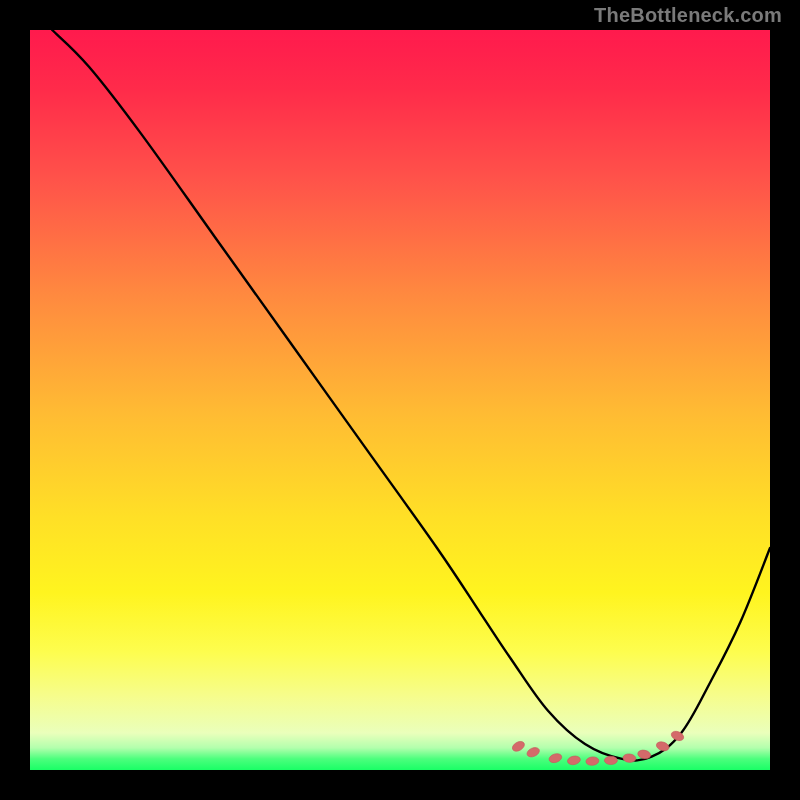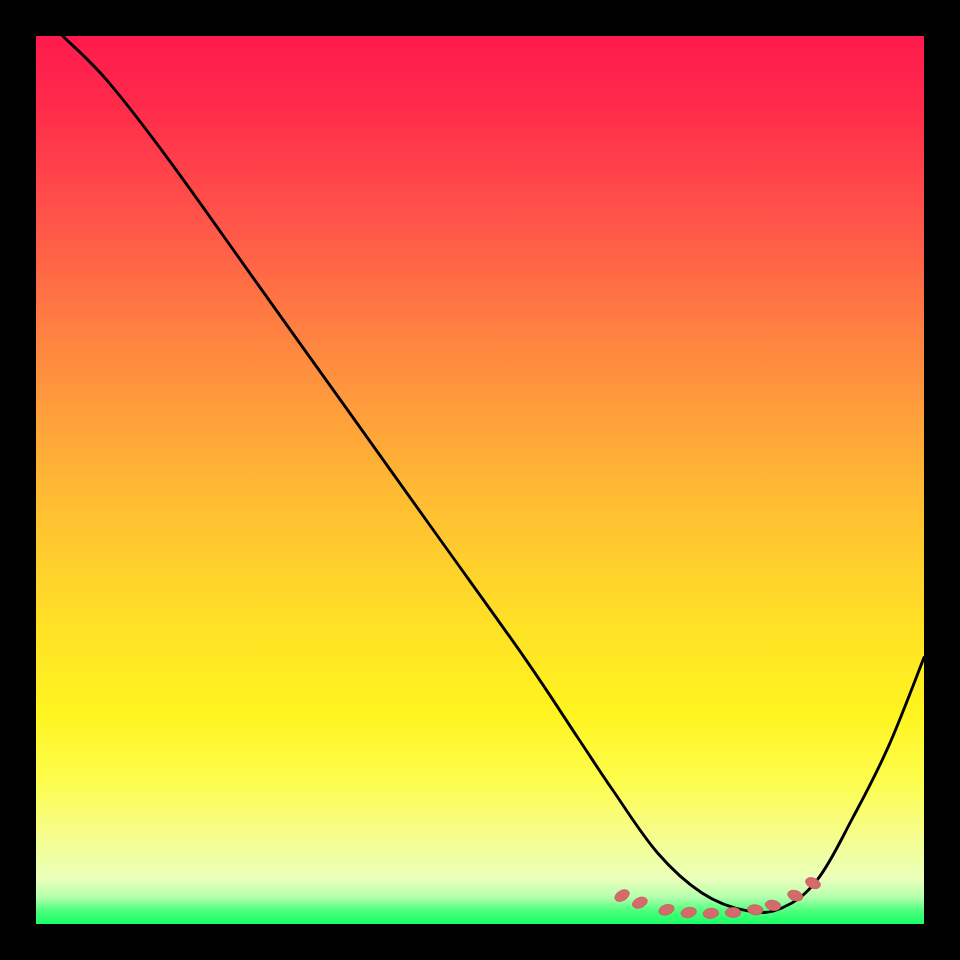--- a/index.html
+++ b/index.html
@@ -54,20 +54,21 @@
     top: 0;
     width: 740px;
     height: 740px;
     overflow: visible;
   }
 </style>
 </head>
 <body>
 
 <div class="frame">
+  <div class="attribution">TheBottleneck.com</div>
 
   <div class="plot-area">
     <svg class="curve" viewBox="0 0 740 740" preserveAspectRatio="none">
       <path id="curve-path" fill="none" stroke="#000000" stroke-width="2.4" stroke-linecap="round" stroke-linejoin="round" d="M 22.20 0.00 C 28.86 6.66, 43.22 18.35, 59.20 37.00 C 75.18 55.65, 88.36 72.96, 111.00 103.60 C 133.64 134.24, 158.36 169.90, 185.00 207.20 C 211.64 244.50, 232.36 273.50, 259.00 310.80 C 285.64 348.10, 306.36 377.10, 333.00 414.40 C 359.64 451.70, 385.69 487.36, 407.00 518.00 C 428.31 548.64, 438.08 564.62, 451.40 584.60 C 464.72 604.58, 469.01 611.68, 481.00 629.00 C 492.99 646.32, 504.68 665.48, 518.00 680.80 C 531.32 696.12, 541.68 705.44, 555.00 714.10 C 568.32 722.76, 580.01 726.64, 592.00 728.90 C 603.99 731.16, 610.94 731.34, 621.60 726.68 C 632.26 722.02, 640.54 716.59, 651.20 703.00 C 661.86 689.41, 670.14 671.18, 680.80 651.20 C 691.46 631.22, 699.74 615.98, 710.40 592.00 C 721.06 568.02, 734.67 531.32, 740.00 518.00"></path>
       <g id="markers">
           <ellipse cx="488.40" cy="716.32" rx="6.5" ry="4.2" transform="rotate(-30.0 488.40 716.32)" fill="#d46a6a" stroke="#c55b5b" stroke-width="0.6"></ellipse>
           <ellipse cx="503.20" cy="722.24" rx="6.5" ry="4.2" transform="rotate(-24.0 503.20 722.24)" fill="#d46a6a" stroke="#c55b5b" stroke-width="0.6"></ellipse>
           <ellipse cx="525.40" cy="728.16" rx="6.5" ry="4.2" transform="rotate(-18.0 525.40 728.16)" fill="#d46a6a" stroke="#c55b5b" stroke-width="0.6"></ellipse>
           <ellipse cx="543.90" cy="730.38" rx="6.5" ry="4.2" transform="rotate(-12.0 543.90 730.38)" fill="#d46a6a" stroke="#c55b5b" stroke-width="0.6"></ellipse>
           <ellipse cx="562.40" cy="731.12" rx="6.5" ry="4.2" transform="rotate(-6.0 562.40 731.12)" fill="#d46a6a" stroke="#c55b5b" stroke-width="0.6"></ellipse>

